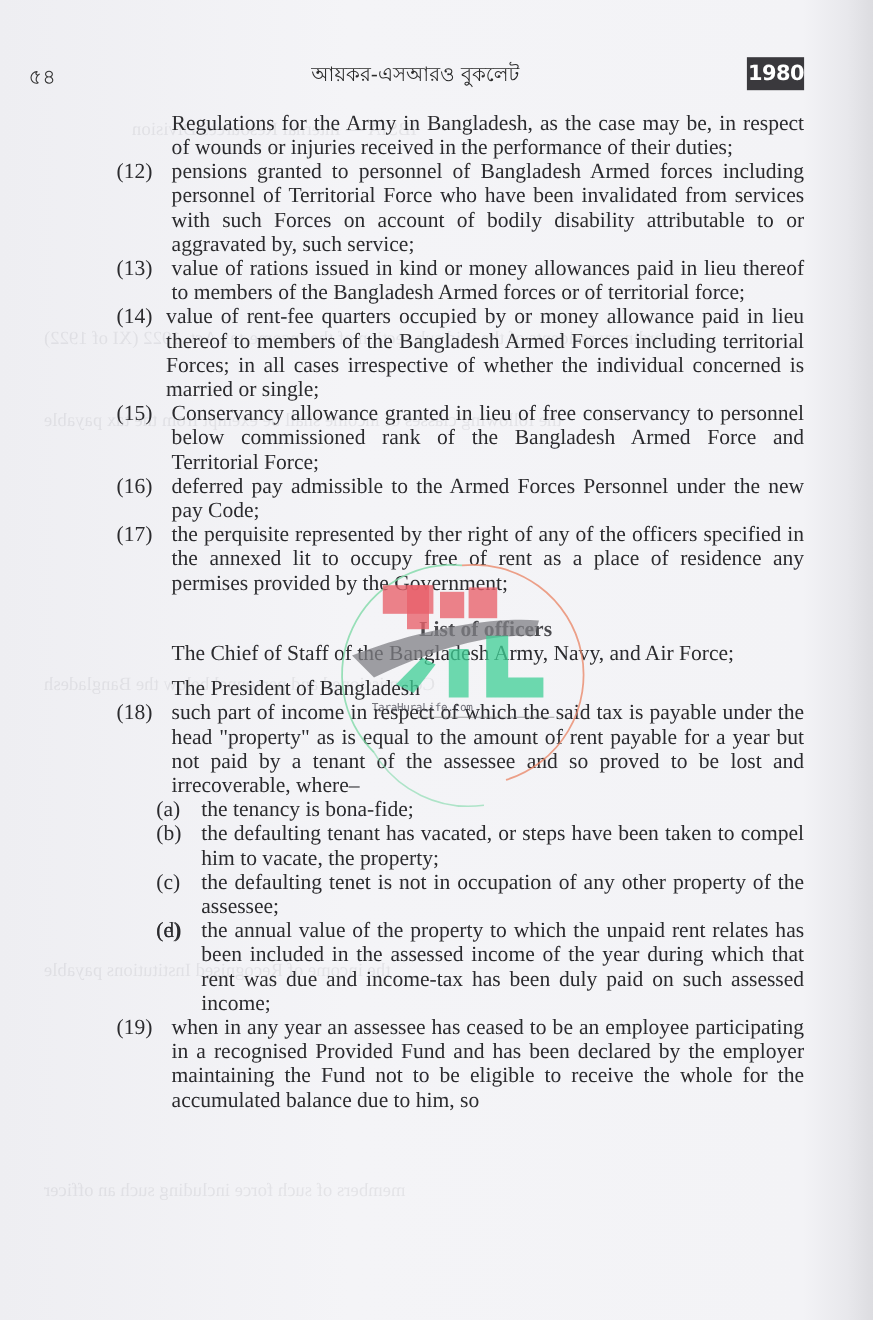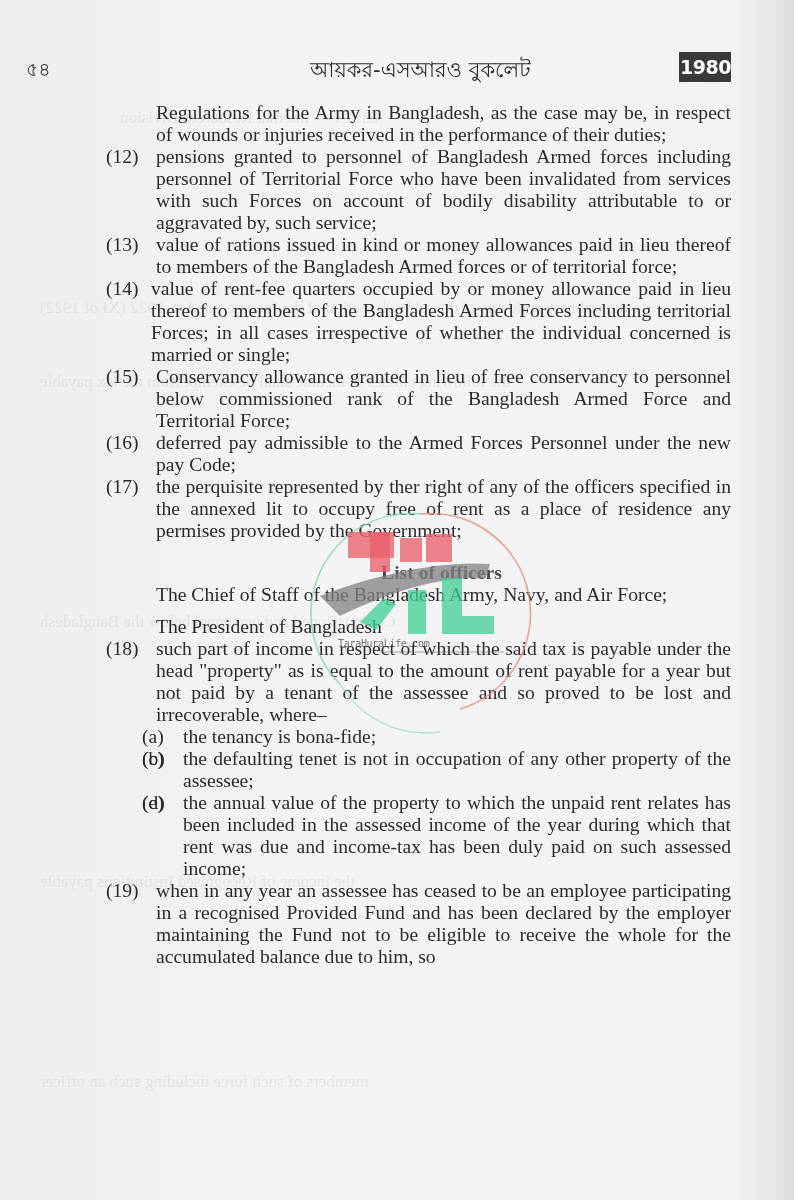--- a/index.html
+++ b/index.html
@@ -43,23 +43,22 @@
       top: 3px;
       font-family: "DejaVu Sans", sans-serif;
       font-size: 19px;
       color: #333;
     }
     .running-title {
       position: absolute;
       left: 283px;
       top: 2px;
       font-family: "DejaVu Sans", sans-serif;
-      font-size: 21px;
+      font-size: 18px;
       color: #2a2a2a;
-      margin-left: 27px;
     }
     .year-badge {
       position: absolute;
       left: 679px;
       top: 0px;
       width: 52px;
       height: 30px;
       background: #3a393d;
       color: #ffffff;
       font-family: "DejaVu Sans", sans-serif;
@@ -194,20 +193,21 @@
     <div class="item">
       <span class="label">(18)</span>
       <span class="text">such part of income in respect of which the said tax is payable under the head "property" as is equal to the amount of rent payable for a year but not paid by a tenant of the assessee and so proved to be lost and irrecoverable, where–</span>
     </div>
     <div class="sub">
       <span class="label">(a)</span>
       <span class="text">the tenancy is bona-fide;</span>
     </div>
     <div class="sub">
       <span class="label">(b)</span>
+      <span class="text">the defaulting tenant has vacated, or steps have been taken to compel him to vacate, the property;</span>
     </div>
     <div class="sub">
       <span class="label">(c)</span>
       <span class="text">the defaulting tenet is not in occupation of any other property of the assessee;</span>
     </div>
     <div class="sub">
       <span class="label">(d)</span>
     </div>
     <div class="sub">
       <span class="label">(e)</span>

